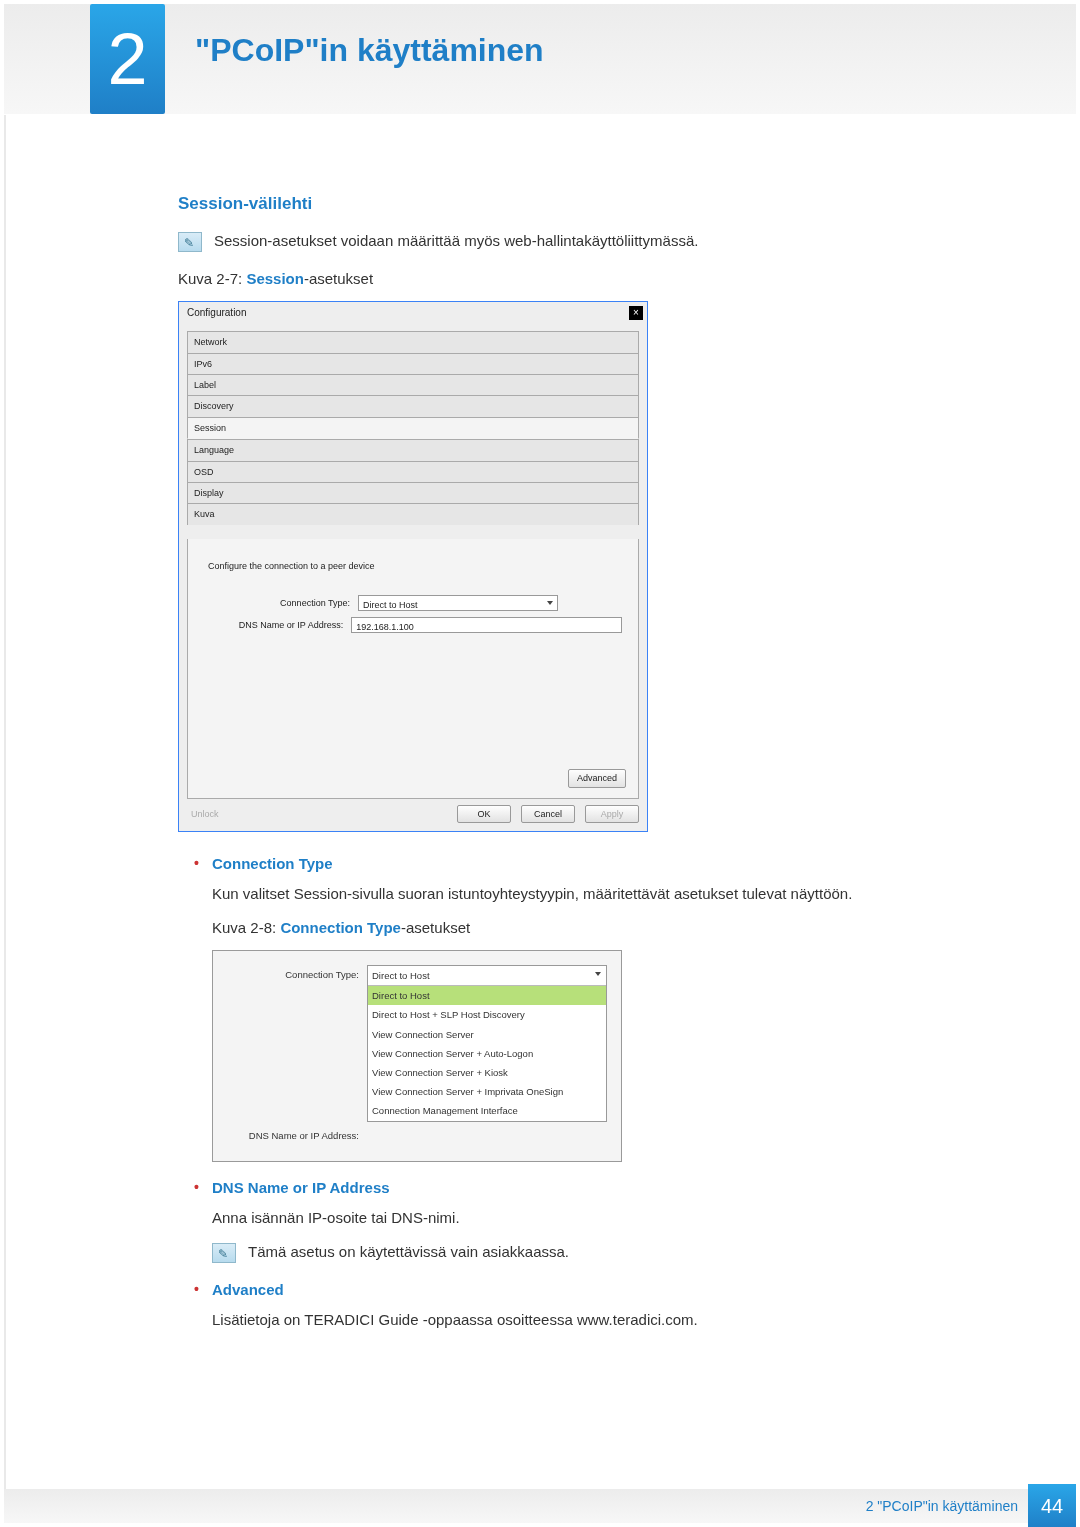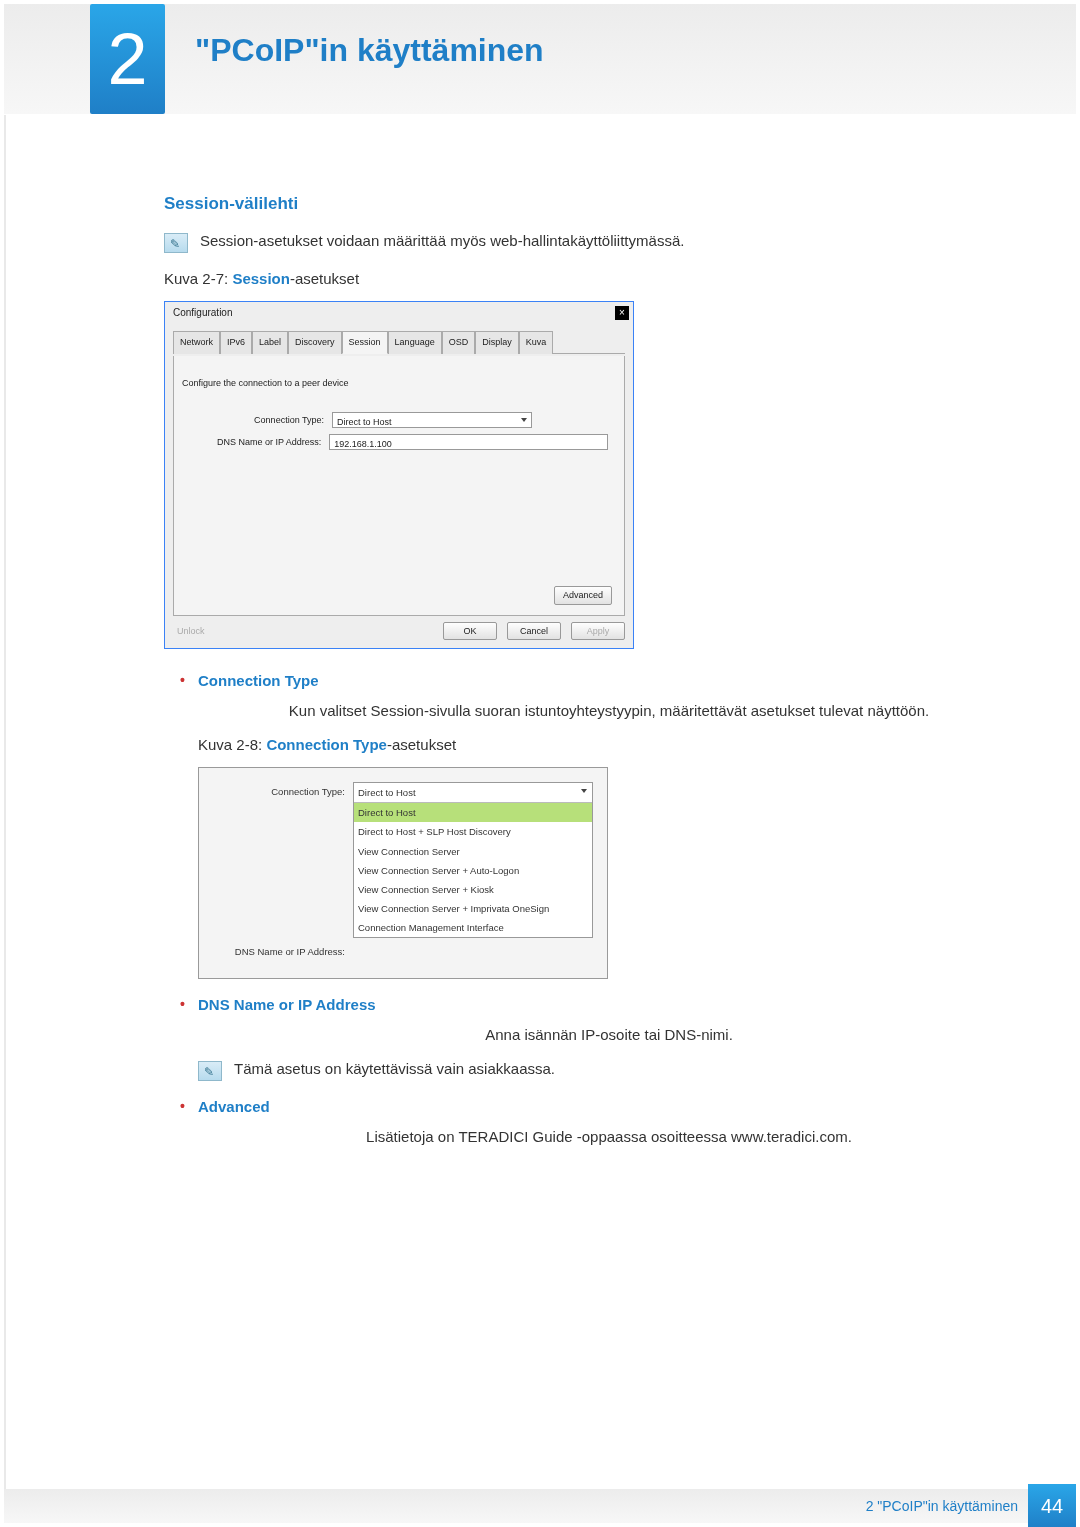--- a/index.html
+++ b/index.html
@@ -32,35 +32,35 @@
   }
   .chapter-title {
     position: absolute;
     top: 32px; left: 195px;
     font-size: 32px;
     color: #1f7fc7;
     font-weight: bold;
   }
   .content {
     position: absolute;
-    top: 190px; left: 164px; right: 60px;
+    top: 190px; left: 178px; right: 60px;
     font-size: 15px;
     line-height: 1.6;
   }
   .section-title {
     color: #1f7fc7;
     font-weight: bold;
     font-size: 17px;
     margin-bottom: 12px;
   }
   .para { margin-bottom: 14px; }
   .para strong { color: #1f7fc7; font-weight: bold; }
   .note-row {
     display: flex;
-    align-items: flex-end;
+    align-items: center;
     gap: 12px;
     margin: 10px 0 14px 0;
   }
   .note-icon {
     width: 24px; height: 20px;
     background: linear-gradient(#d9ecf7,#b7dbee);
     border: 1px solid #8fb8cb;
     position: relative;
     flex-shrink: 0;
     margin-top: 2px;
@@ -104,40 +104,41 @@
     line-height: 1;
   }
   .d27-body {
     background: #eee;
     padding: 6px 8px 8px 8px;
   }
   .d27-tabs {
     display: flex;
     border-bottom: 1px solid #aaa;
     gap: 0;
-    margin-bottom: 2px;
-    font-size: 9px;
+    margin-bottom: 14px;
+    font-size: 9px;
+    flex-direction: column;
   }
   .d27-tab {
     padding: 3px 6px;
     border: 1px solid #aaa;
     border-bottom: none;
     background: #e6e6e6;
     position: relative;
     top: 1px;
   }
   .d27-tab.active {
     background: #f4f4f4;
     border-bottom: 1px solid #f4f4f4;
   }
   .d27-panel {
     border: 1px solid #aaa;
     border-top: none;
     background: #f4f4f4;
-    padding: 20px 16px 10px 8px;
+    padding: 20px 16px 10px 20px;
     height: 260px;
     position: relative;
   }
   .d27-inst { font-size: 9px; margin-bottom: 22px; }
   .d27-row {
     display: flex;
     align-items: center;
     margin-bottom: 6px;
   }
   .d27-label {
@@ -199,21 +200,21 @@
     position: relative;
   }
   .bullet-head::before {
     content: "•";
     position: absolute;
     left: -18px;
     color: #c33;
     font-size: 14px;
     top: 0;
   }
-  .bullet-body { margin-top: 6px; color: #333; text-align: center; }
+  .bullet-body { margin-top: 6px; color: #333; }
 
   
   .dialog28 {
     width: 410px;
     margin-left: 34px;
     border: 1px solid #9a9a9a;
     background: #f4f4f4;
     font-family: Tahoma, Arial, sans-serif;
     font-size: 10px;
     padding: 14px 14px 14px 14px;

